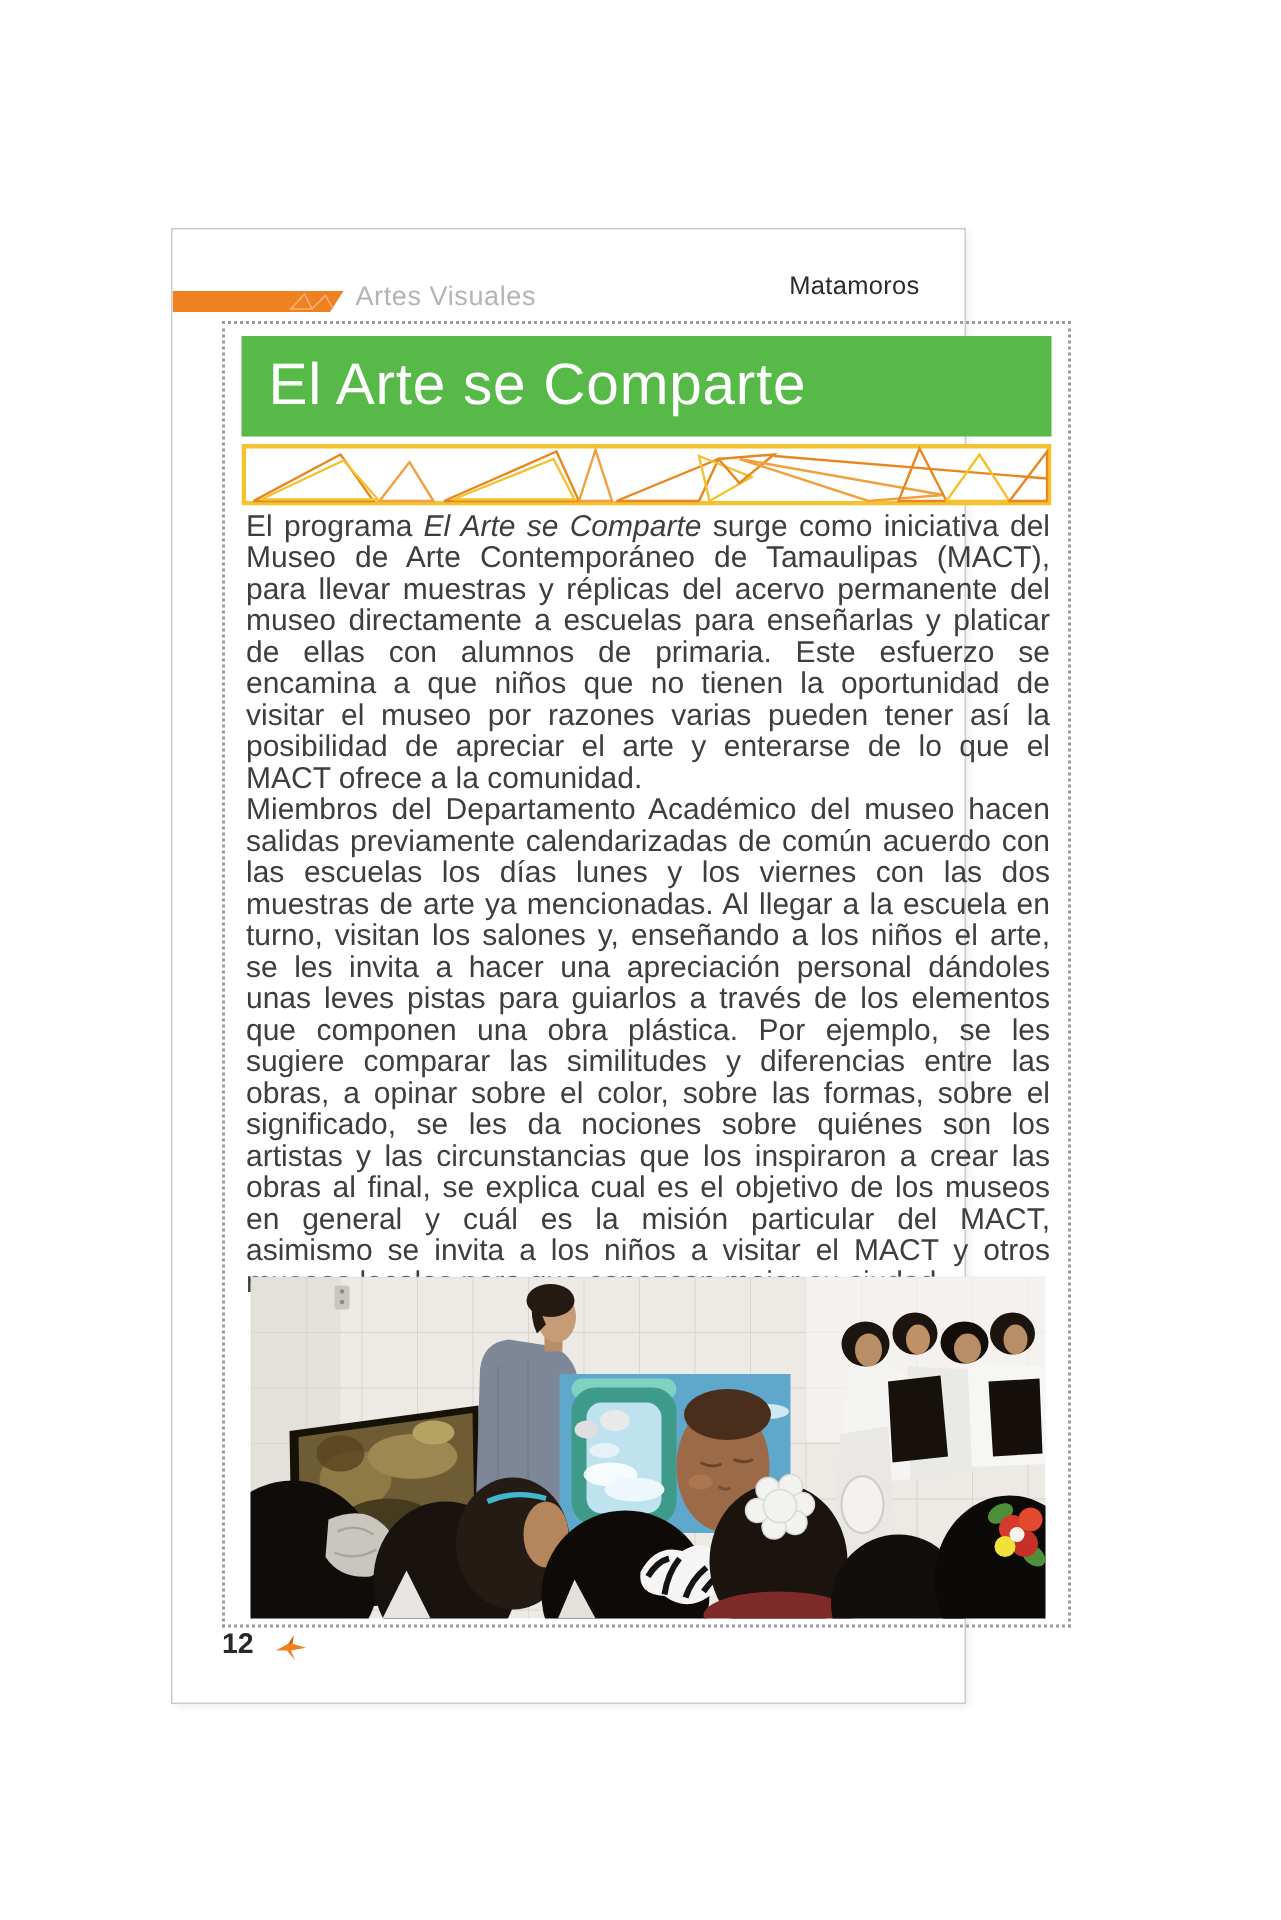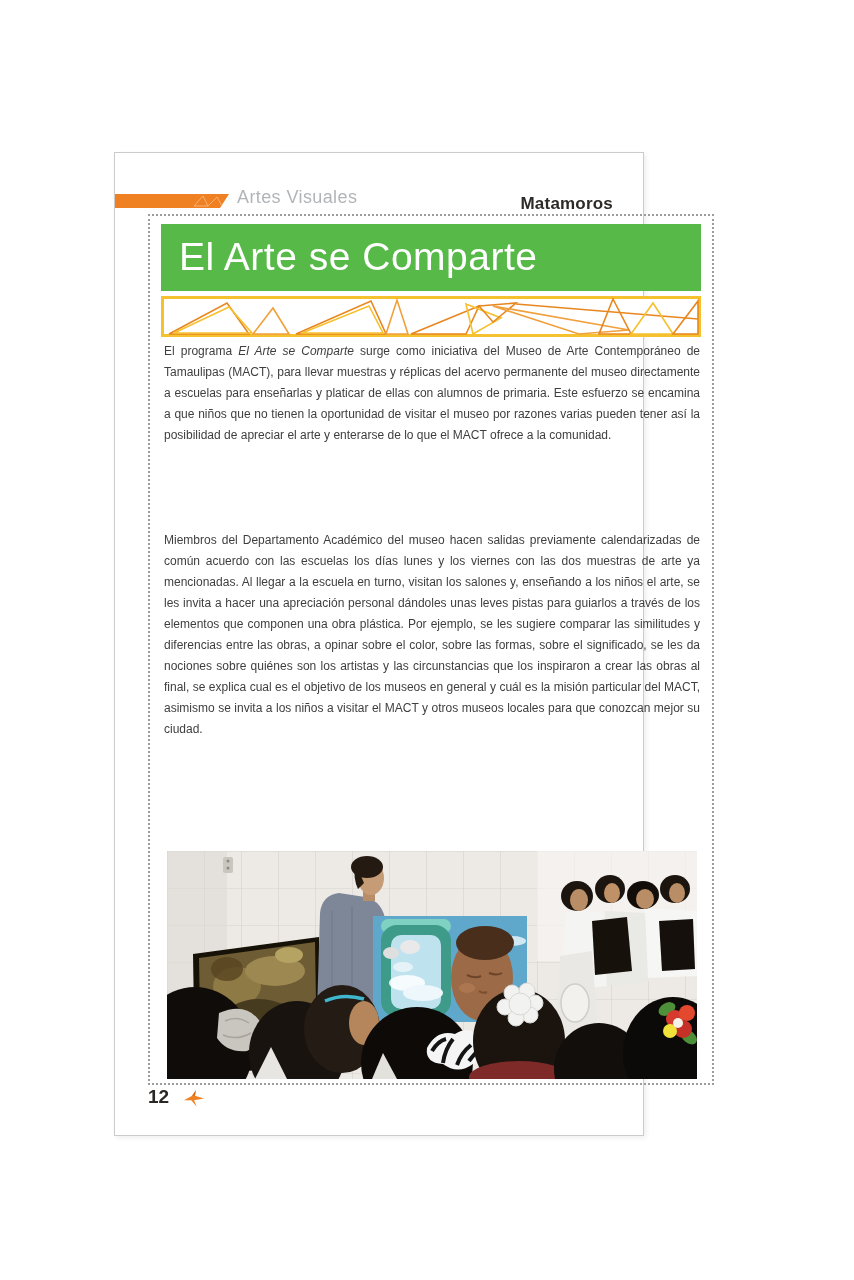--- a/index.html
+++ b/index.html
@@ -16,37 +16,37 @@
   .orange-bar{
     position:absolute;left:0;top:41px;width:114px;height:14px;background:#f08122;
     clip-path:polygon(0 0,100% 0,calc(100% - 9px) 100%,0 100%);
   }
   .logo-glyph{position:absolute;left:76px;top:41px;width:36px;height:14px;}
   .section-label{
     position:absolute;left:122px;top:34px;font-size:18px;color:#b2b5b8;
     letter-spacing:0.4px;
   }
   .location-label{
-    position:absolute;right:30px;top:41px;font-size:17px;color:#2d2a28;
-    font-weight:700;letter-spacing:0.2px;text-align:center;
+    position:absolute;right:30px;top:28px;font-size:17px;color:#2d2a28;
+    font-weight:400;letter-spacing:0.2px;text-align:center;
   }
   
   .dotted-box{
     position:absolute;left:33px;top:61px;width:566px;height:871px;
     border:2px dotted #9c9c9c;box-sizing:border-box;
   }
   .title-banner{
     position:absolute;left:11px;top:8px;width:540px;height:67px;
     background:#57b947;color:#ffffff;font-size:39px;line-height:66px;
     padding-left:18px;box-sizing:border-box;letter-spacing:0.5px;
     white-space:nowrap;overflow:hidden;
   }
   .tri-band{position:absolute;left:11px;top:80px;width:540px;height:41px;}
   .para{
-    position:absolute;left:14px;width:536px;font-size:12px;line-height:21px;
+    position:absolute;left:14px;width:536px;font-size:20px;line-height:21px;
     color:#3e3e3e;text-align:justify;margin:0;
   }
   .para.p1{top:125px;}
   .para.p2{top:314px;}
   .para .ital{font-style:italic;}
   .photo-frame{position:absolute;left:17px;top:635px;width:530px;height:228px;}
   
   .page-marker{
     position:absolute;left:33px;top:933px;display:flex;align-items:center;gap:14px;
   }

